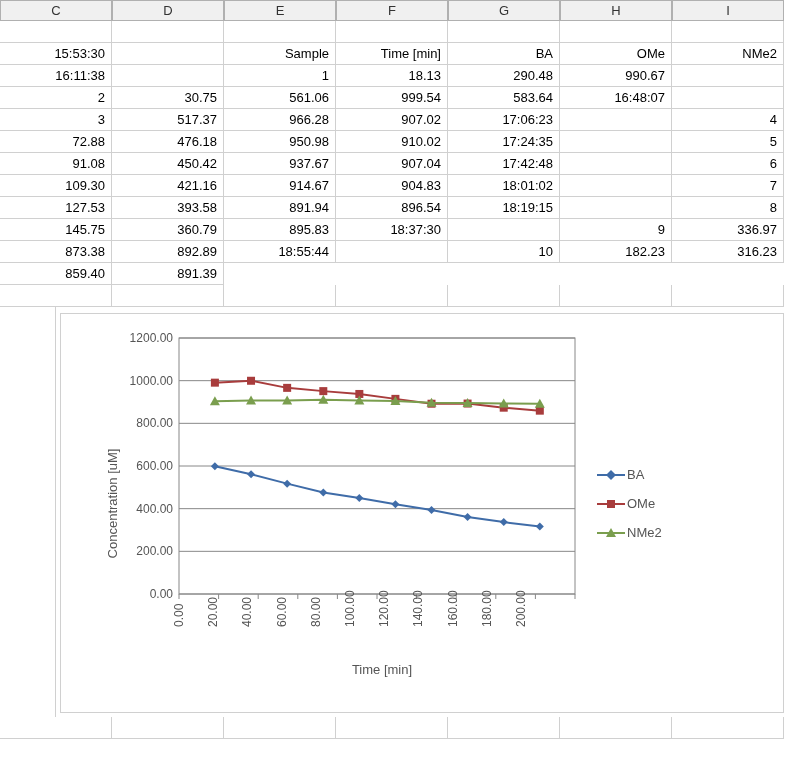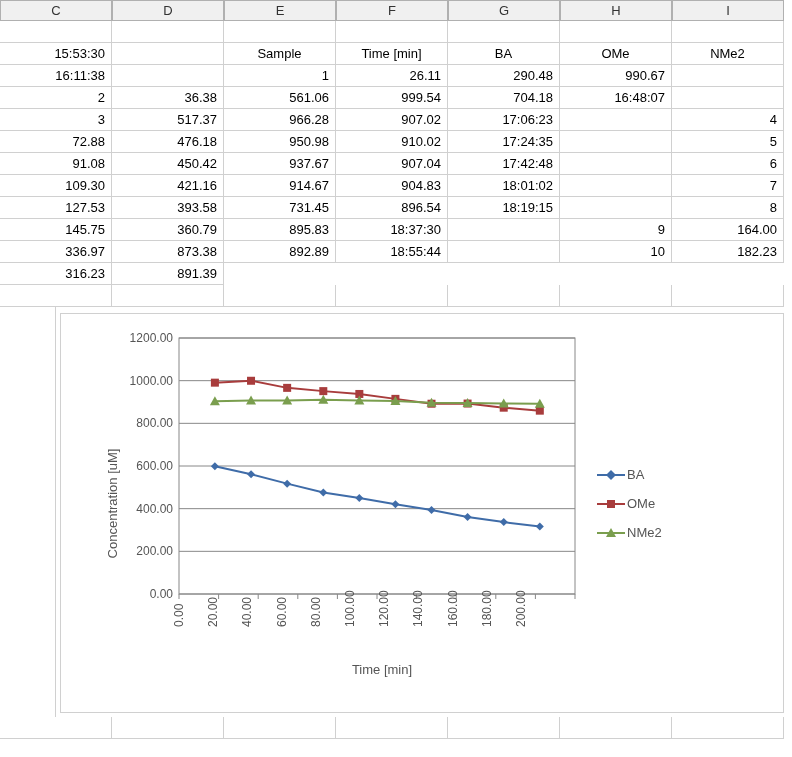--- a/index.html
+++ b/index.html
@@ -1,21 +1,21 @@
 <!DOCTYPE html>
 <html><head>
 <meta charset="utf-8">
 <style>
 * { box-sizing: border-box; margin: 0; padding: 0; }
 body { font-family: Arial, sans-serif; font-size: 13px; background: #fff; width: 792px; }
 .sheet { display: grid; grid-template-columns: 112px 112px 112px 112px 112px 112px 112px; }
 .col-header { background: #f0f0f0; border: 1px solid #b0b0b0; text-align: center; padding: 2px 0; font-weight: normal; color: #333; }
 .cell { border-right: 1px solid #d0d0d0; border-bottom: 1px solid #d0d0d0; padding: 2px 6px; height: 22px; line-height: 18px; overflow: hidden; white-space: nowrap; }
 .cell.right { text-align: right; }
-.cell.left { text-align: center; }
+.cell.left { text-align: right; }
 .chart-area { border: 1px solid #d0d0d0; margin: 6px 4px 0 4px; }
 .chart-box { display: flex; padding: 16px 8px 8px 40px; }
 .ylabel-wrap { display: flex; align-items: center; justify-content: center; width: 24px; }
 .ylabel { transform: rotate(-90deg); white-space: nowrap; font-size: 13px; color: #555; }
 .plot-body { display: flex; flex-direction: column; }
 .plot-svg { display: block; }
 .ytick { font-size: 12px; fill: #555; text-anchor: end; }
 .xtick-wrap { display: flex; padding-left: 54px; }
 .xtick { width: 36px; transform: rotate(-90deg); font-size: 12px; color: #555; text-align: right; transform-origin: center; margin-top: 20px; }
 .xlabel { text-align: center; font-size: 13px; color: #555; margin-top: 28px; padding-left: 54px; }
@@ -50,29 +50,29 @@
   <div class="cell"></div>
   <div class="cell left">Sample</div>
   <div class="cell left">Time [min]</div>
   <div class="cell left">BA</div>
   <div class="cell left">OMe</div>
   <div class="cell left">NMe2</div>
 
 <div class="cell right">16:11:38</div>
     <div class="cell "></div>
     <div class="cell right">1</div>
-    <div class="cell right">26.11</div>
+    <div class="cell right">18.13</div>
     <div class="cell right">290.48</div>
     <div class="cell right">990.67</div>
     <div class="cell "></div>
     <div class="cell right">2</div>
-    <div class="cell right">36.38</div>
+    <div class="cell right">30.75</div>
     <div class="cell right">561.06</div>
     <div class="cell right">999.54</div>
-    <div class="cell right">704.18</div>
+    <div class="cell right">583.64</div>
     <div class="cell right">16:48:07</div>
     <div class="cell "></div>
     <div class="cell right">3</div>
     <div class="cell right">517.37</div>
     <div class="cell right">966.28</div>
     <div class="cell right">907.02</div>
     <div class="cell right">17:06:23</div>
     <div class="cell "></div>
     <div class="cell right">4</div>
     <div class="cell right">72.88</div>
@@ -91,40 +91,40 @@
     <div class="cell right">6</div>
     <div class="cell right">109.30</div>
     <div class="cell right">421.16</div>
     <div class="cell right">914.67</div>
     <div class="cell right">904.83</div>
     <div class="cell right">18:01:02</div>
     <div class="cell "></div>
     <div class="cell right">7</div>
     <div class="cell right">127.53</div>
     <div class="cell right">393.58</div>
-    <div class="cell right">731.45</div>
+    <div class="cell right">891.94</div>
     <div class="cell right">896.54</div>
     <div class="cell right">18:19:15</div>
     <div class="cell "></div>
     <div class="cell right">8</div>
     <div class="cell right">145.75</div>
     <div class="cell right">360.79</div>
     <div class="cell right">895.83</div>
     <div class="cell right">18:37:30</div>
     <div class="cell "></div>
     <div class="cell right">9</div>
-    <div class="cell right">164.00</div>
     <div class="cell right">336.97</div>
     <div class="cell right">873.38</div>
     <div class="cell right">892.89</div>
     <div class="cell right">18:55:44</div>
     <div class="cell "></div>
     <div class="cell right">10</div>
     <div class="cell right">182.23</div>
     <div class="cell right">316.23</div>
+    <div class="cell right">859.40</div>
     <div class="cell right">891.39</div>
   </div>
 
 <div id="data-rows"></div>
 
 <div class="bottom-rows">
   <div class="cell"></div>
   <div class="cell"></div>
   <div class="cell"></div>
   <div class="cell"></div>

